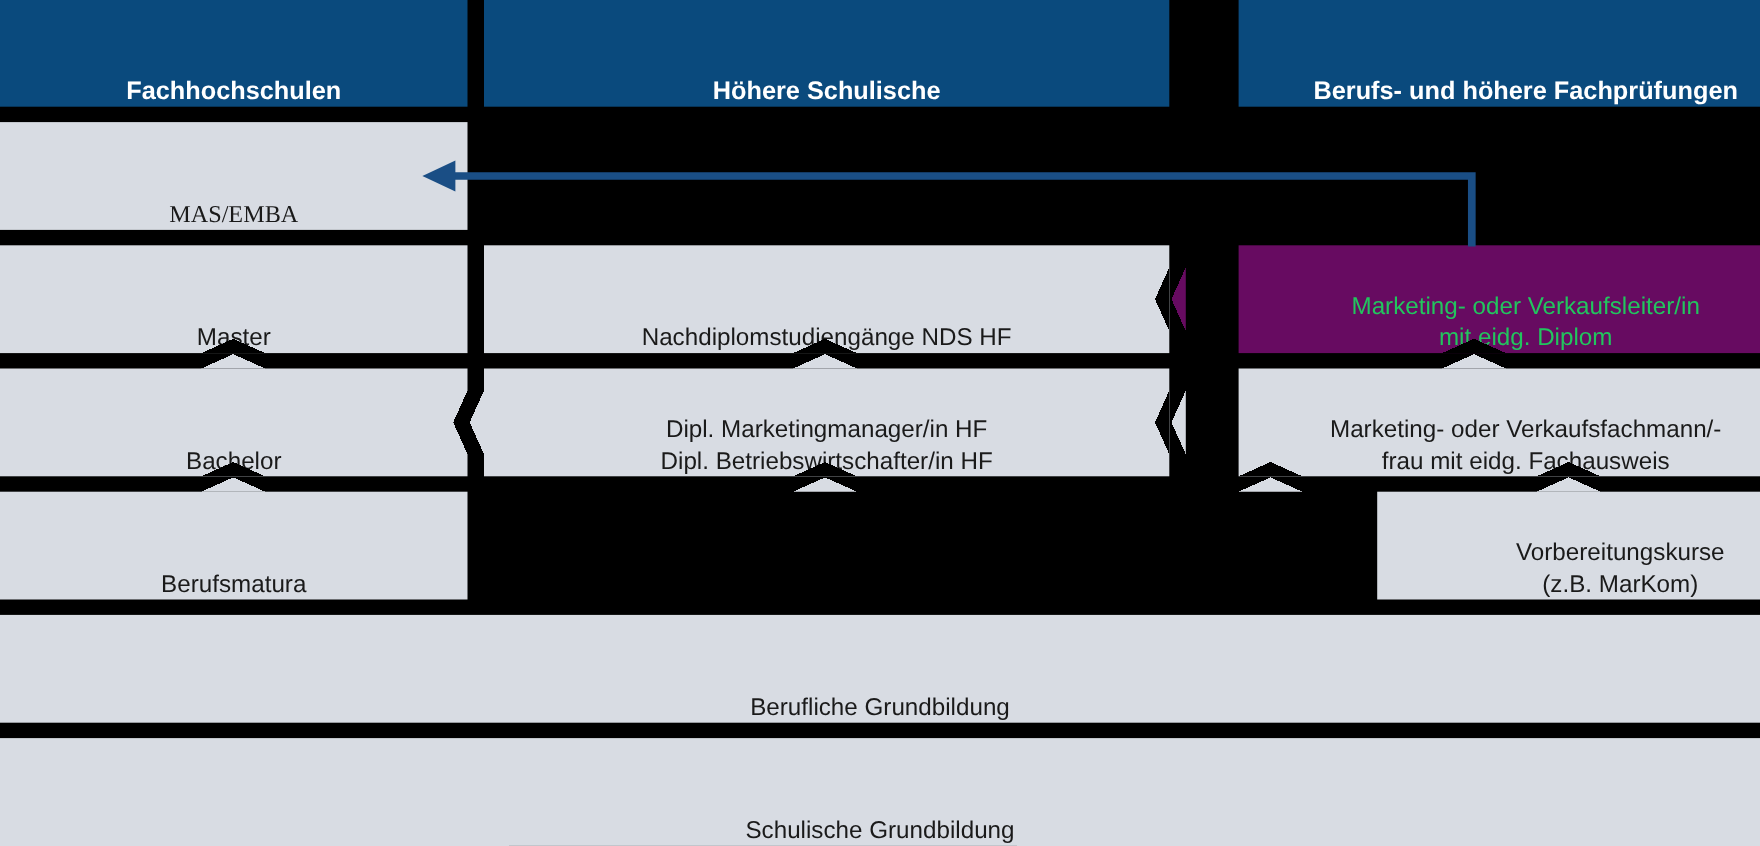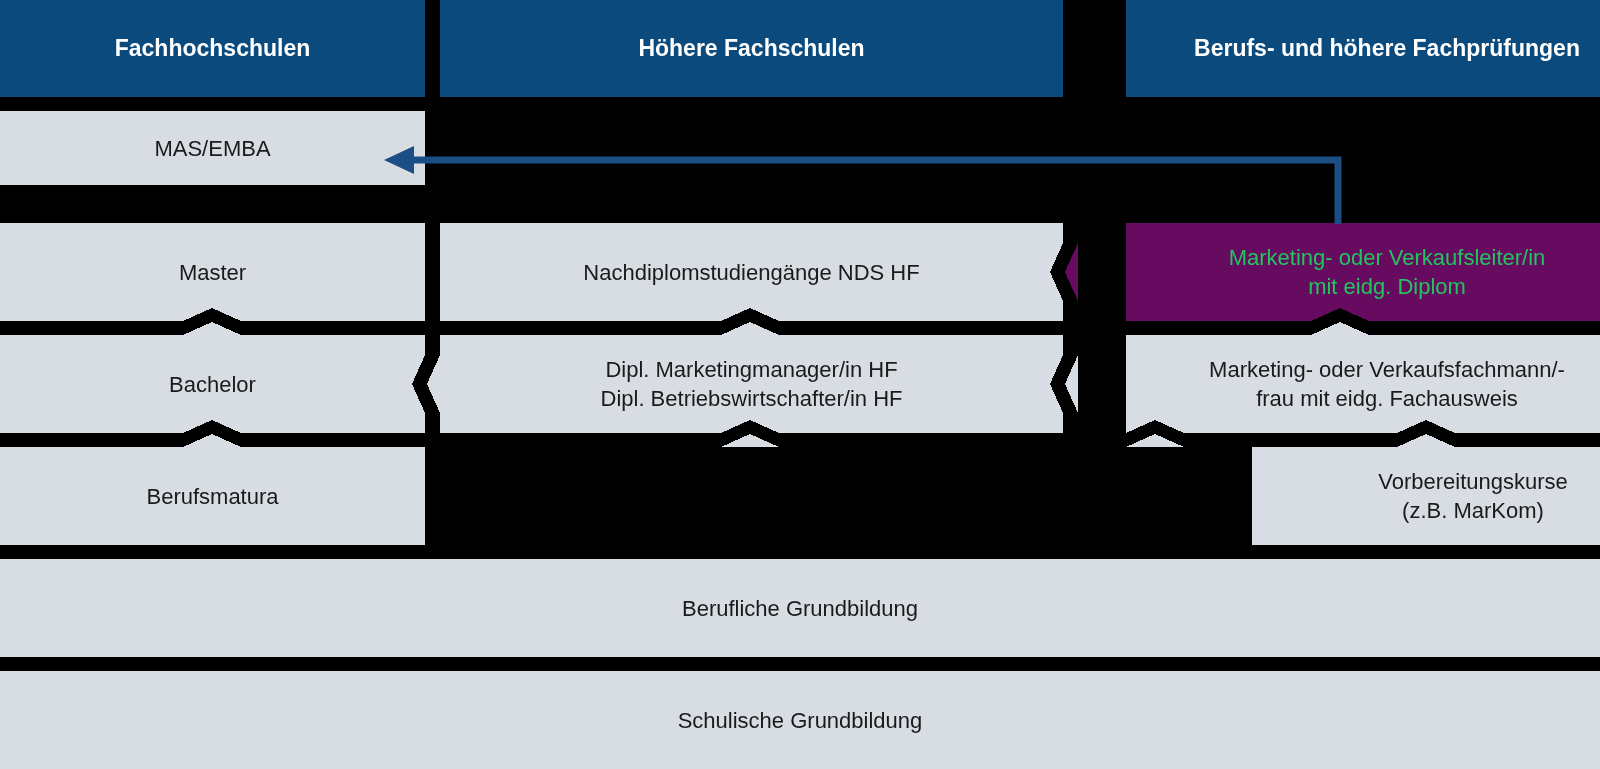--- a/index.html
+++ b/index.html
@@ -5,21 +5,21 @@
   html,body{margin:0;padding:0;background:#000;}
   #stage{
     position:relative;
     width:1600px;height:769px;
     background:#000;
     font-family:"Liberation Sans","DejaVu Sans",sans-serif;
     overflow:hidden;
   }
   .box{
     position:absolute;
-    display:flex;align-items:center;justify-content:center;
+    display:flex;align-items:center;justify-content:flex-end;
     text-align:center;
     background:#d8dce3;
     color:#1a1a1a;
     font-size:22px;line-height:29px;
     flex-direction:column;
   }
   .hdr{
     background:#0a4a7d;
     color:#ffffff;
     font-weight:bold;
@@ -27,21 +27,21 @@
   }
   .purple{
     background:#670b61;
     color:#22c55e;
   }
   
   .c1{left:0;width:425px;}
   .c2{left:440px;width:623px;}
   .c3{left:1126px;width:522px;}
   .rH{top:0;height:97px;}
-  .r1{top:111px;height:74px;}
+  .r1{top:111px;height:98px;font-family:Liberation Serif, serif;}
   .r2{top:223px;height:98px;}
   .r3{top:335px;height:98px;}
   .r4{top:447px;height:98px;}
   .r5{top:559px;height:98px;}
   .r6{top:671px;height:98px;}
   .full{left:0;width:1600px;}
   .hwd{left:440px;width:798px;}
   .vbk{left:1252px;width:348px;padding-left:47px;}
   svg.conn{position:absolute;display:block;}
   .notch{fill:#000000;}
@@ -49,21 +49,21 @@
 </style>
 </head>
 <body>
 
 <div id="stage">
 
   <div class="box hdr rH c1">
     <span>Fachhochschulen</span>
   </div>
   <div class="box hdr rH c2">
-    <span>Höhere Fachschulen</span>
+    <span>Höhere Schulische</span>
   </div>
   <div class="box hdr rH c3">
     <span>Berufs- und höhere Fachprüfungen</span>
   </div>
 
   <div class="box r1 c1">
     <span>MAS/EMBA</span>
   </div>
 
   <div class="box r2 c1">

